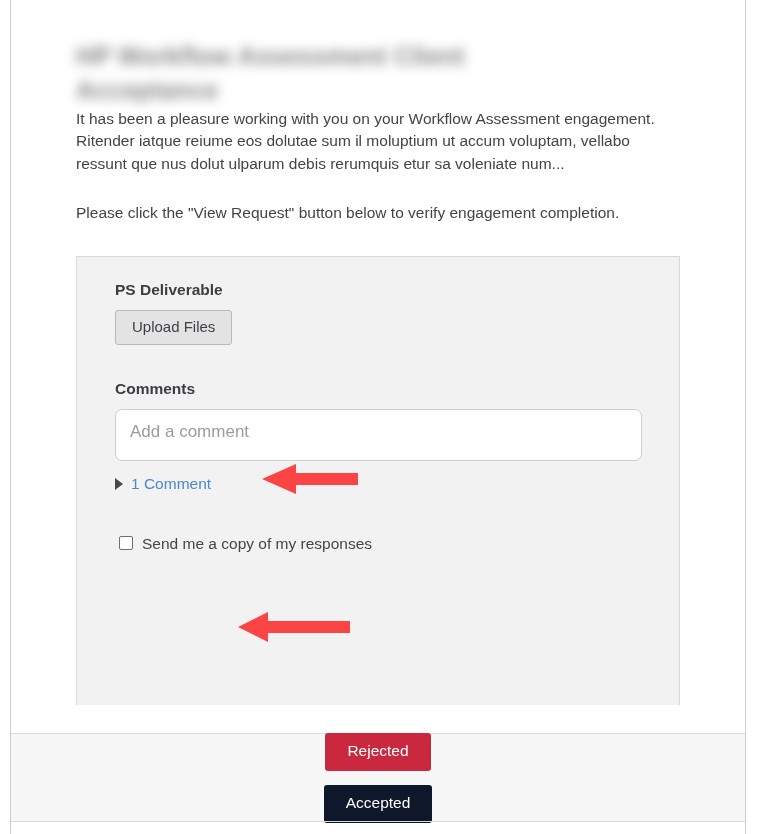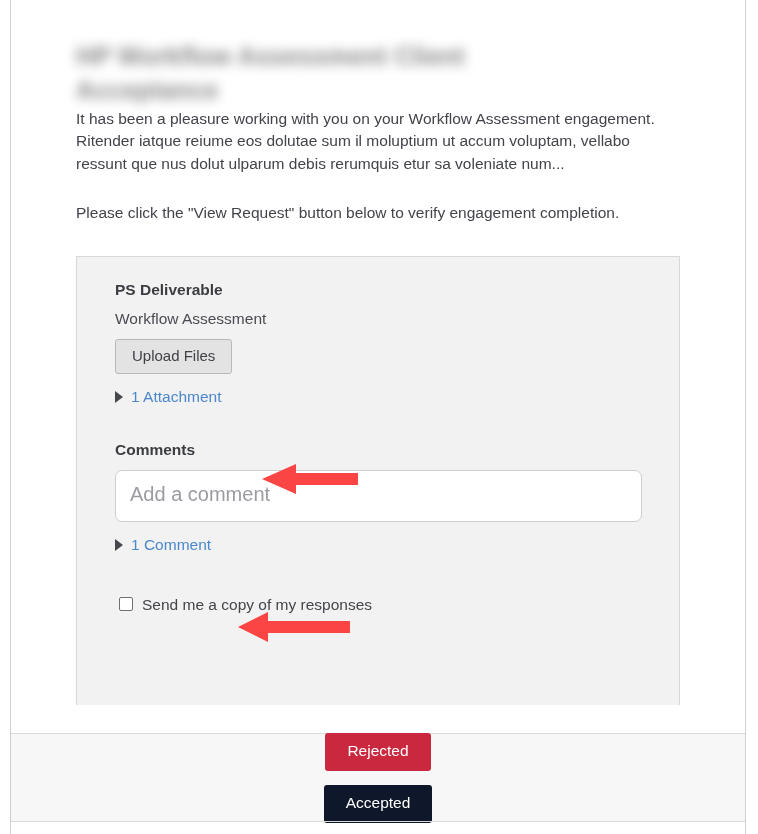--- a/index.html
+++ b/index.html
@@ -143,21 +143,21 @@
   
   .comment-box {
     display: block;
     margin-top: 11px;
     width: 527px;
     height: 52px;
     background: #ffffff;
     border: 1px solid #cfcfcf;
     border-radius: 7px;
     padding: 12px 14px;
-    font-size: 20px;
+    font-size: 17px;
     font-family: "Liberation Sans", sans-serif;
     color: #44464c;
     resize: none;
     outline: none;
   }
   .comment-box::placeholder { color: #9a9ca1; }
 
   
   .checkbox-row {
     display: flex;
@@ -241,29 +241,24 @@
       <h1 class="heading-blur">HP Workflow Assessment Client Acceptance</h1>
 
       <p class="body-text para-1">It has been a pleasure working with you on your Workflow Assessment engagement. Ritender iatque reiume eos dolutae sum il moluptium ut accum voluptam, vellabo ressunt que nus dolut ulparum debis rerumquis etur sa voleniate num...</p>
 
       <p class="body-text para-2">Please click the "View Request" button below to verify engagement completion.</p>
 
       <div class="card">
 
         <p class="card-label">PS Deliverable</p>
 
-        <p class="card-value">Workflow Assessment</p>
 
 
         <button class="upload-btn">Upload Files</button>
 
-        <div class="disclosure-row">
-          <span class="tri"></span>
-          <a class="disclosure-link">1 Attachment</a>
-        </div>
 
         <p class="section-title">Comments</p>
 
         <textarea class="comment-box" placeholder="Add a comment" style=""></textarea>
 
         <div class="disclosure-row">
           <span class="tri"></span>
           <a class="disclosure-link">1 Comment</a>
         </div>
 

